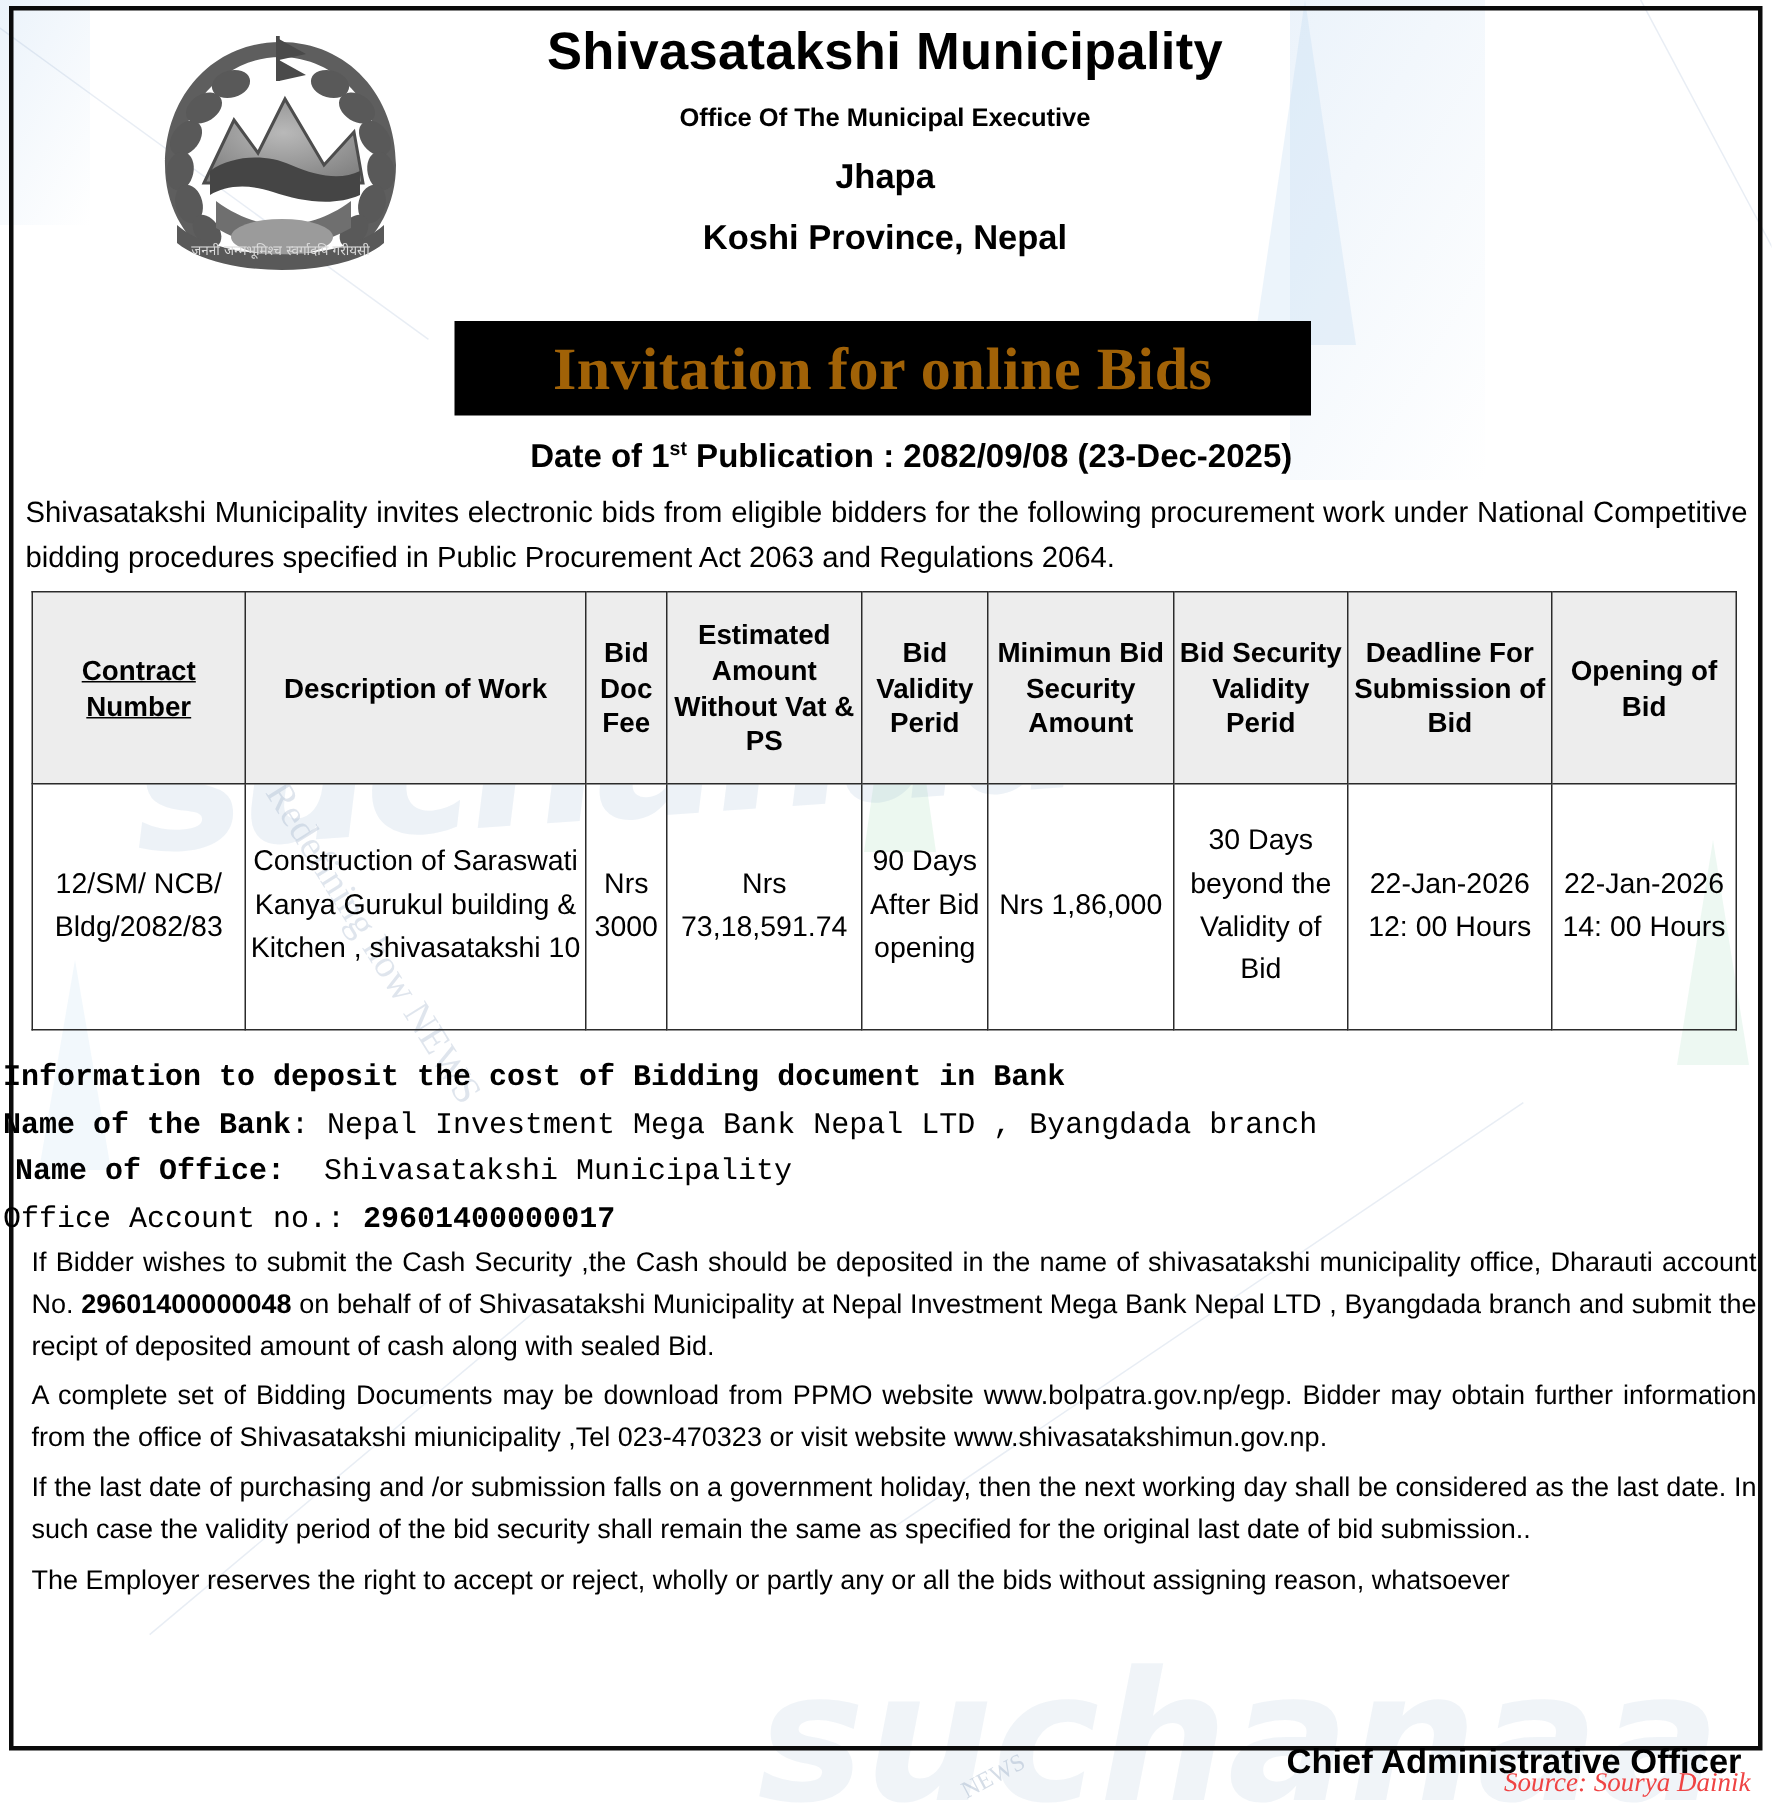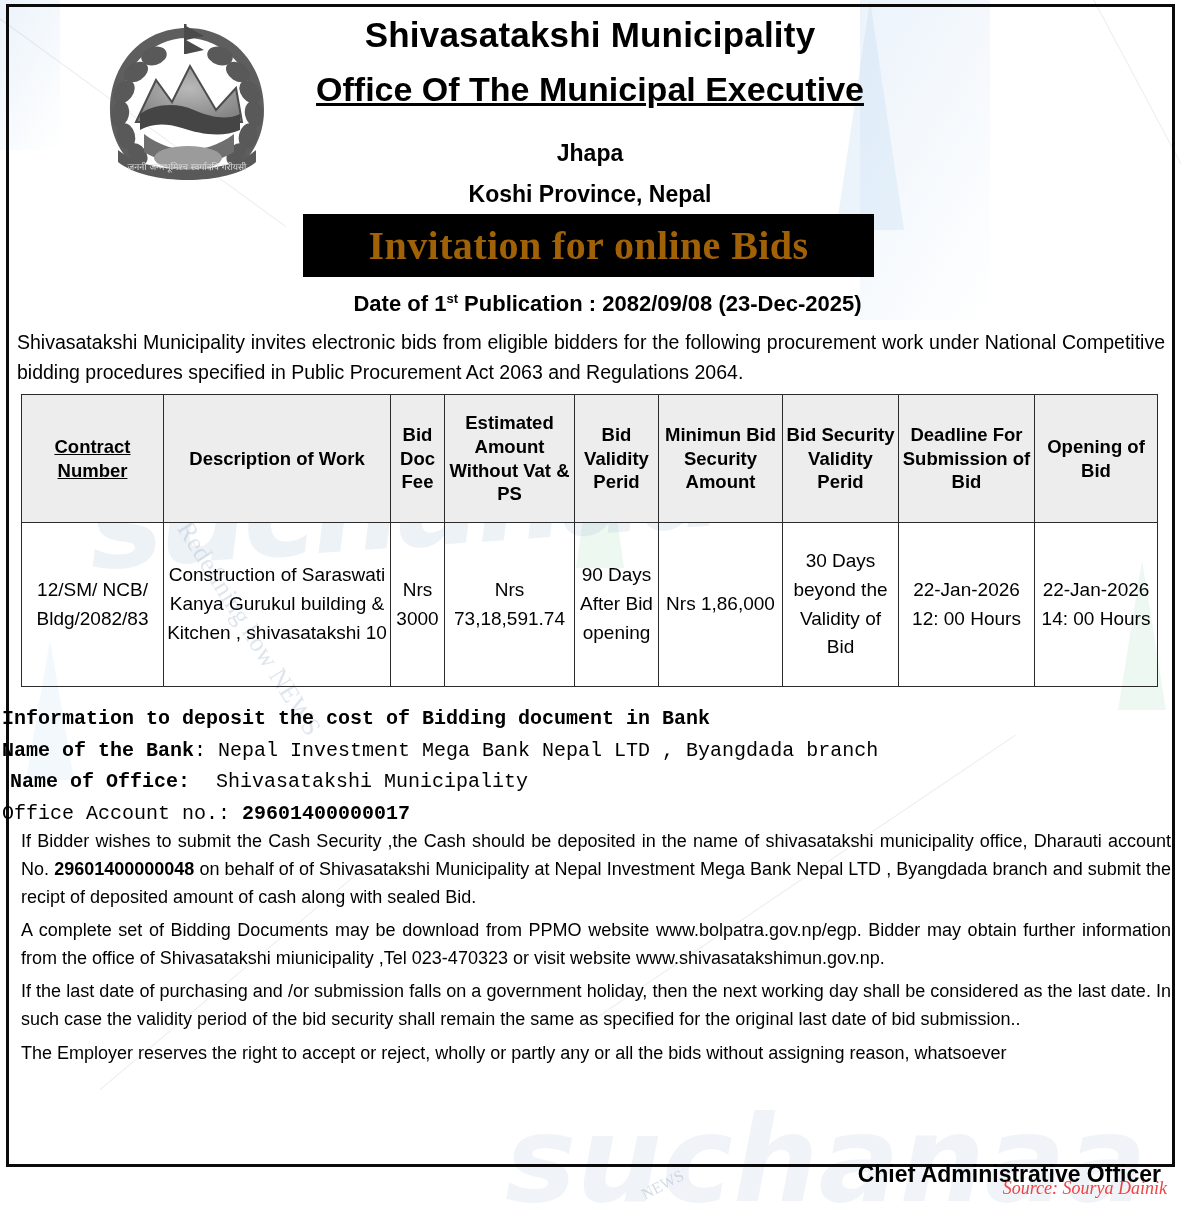--- a/index.html
+++ b/index.html
@@ -115,30 +115,29 @@
     width: 600px;
     text-align: center;
   }
   #org-name {
     font-size: 35px;
     font-weight: bold;
     line-height: 1.18;
     letter-spacing: 0.2px;
   }
   #org-office {
-    font-size: 34px;
+    font-size: 17px;
     font-weight: bold;
     margin-top: 14px;
     line-height: 1.2;
-    text-decoration: underline;
   }
   #org-district {
     font-size: 23px;
     font-weight: bold;
-    margin-top: 30px;
+    margin-top: 14px;
   }
   #org-province {
     font-size: 23px;
     font-weight: bold;
     margin-top: 14px;
   }
 
   #title-banner {
     position: absolute;
     left: 303px; top: 214px;

